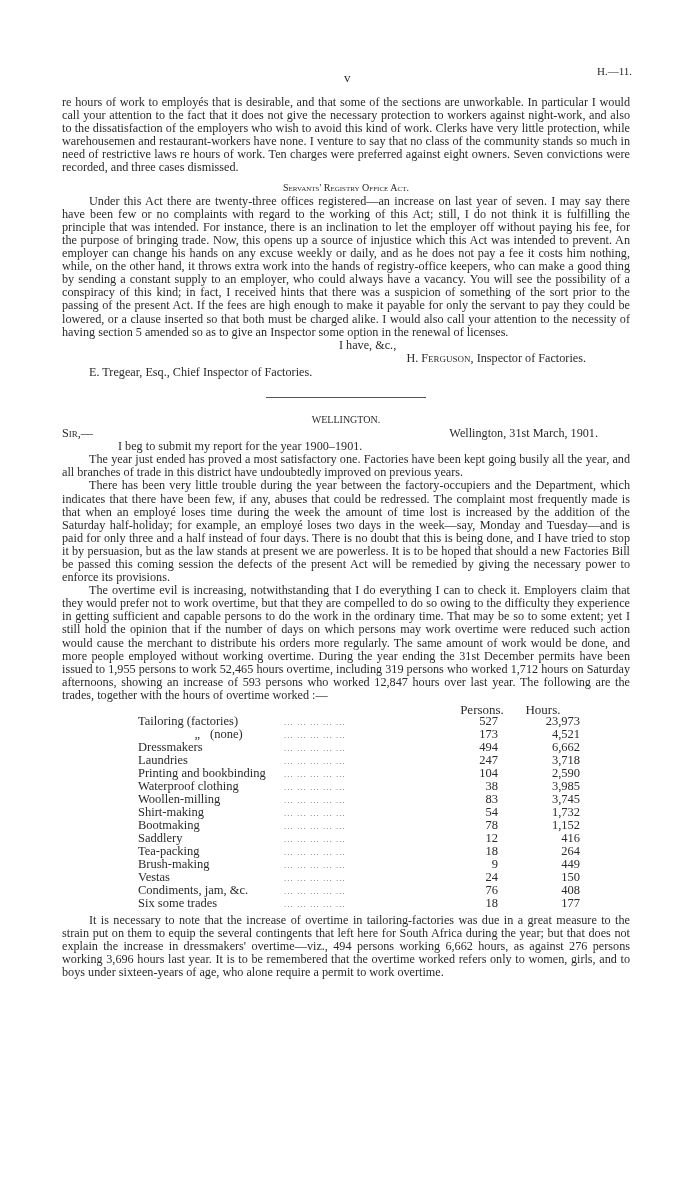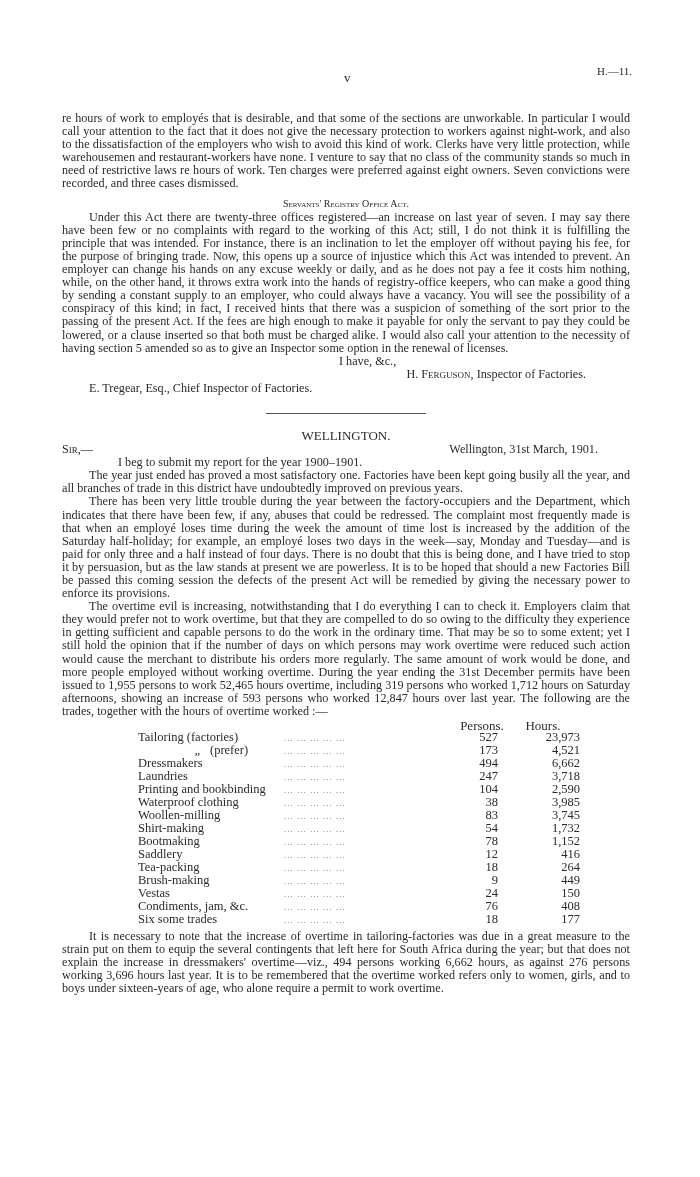--- a/index.html
+++ b/index.html
@@ -1,31 +1,31 @@
 <!DOCTYPE html>
 <html><head>
 <meta charset="utf-8">
 <style>
   html, body { margin: 0; padding: 0; background: #ffffff; }
   body { width: 700px; height: 1177px; position: relative; overflow: hidden;
          font-family: "Liberation Serif", "DejaVu Serif", serif; color: #2a2a2a; }
   .page-header { position: absolute; top: 70px; left: 62px; width: 570px; height: 20px; }
   .page-num { position: absolute; left: 282px; top: 0; font-size: 13px; }
   .doc-ref { position: absolute; right: 0; top: -5px; font-size: 11px; }
-  .body { position: absolute; left: 62px; top: 112px; width: 568px; font-size: 12.2px; line-height: 13.1px; }
+  .body { position: absolute; left: 62px; top: 96px; width: 568px; font-size: 12.2px; line-height: 13.1px; }
   p { margin: 0; text-align: justify; }
   .indent { text-indent: 27px; }
   .indent2 { text-indent: 56px; }
   .section-heading { text-align: center; font-variant: small-caps; font-size: 10px; margin: 6px 0 1px 0; }
   .closing { text-align: left; padding-left: 277px; }
   .signature { text-align: right; padding-right: 44px; }
   .addressee { padding-left: 27px; margin-top: 1px; }
   .sc { font-variant: small-caps; }
   .rule { width: 160px; height: 1px; background: #555; margin: 18px auto 15px auto; }
-  .city { text-align: center; font-size: 13px; margin-bottom: 1px; }
+  .city { text-align: center; font-size: 10px; margin-bottom: 1px; }
   .salutation-row { display: flex; justify-content: space-between; padding-right: 32px; }
   .table { margin-top: 2px; margin-left: 56px; width: 462px; }
   .thead { display: flex; justify-content: flex-end; font-size: 13px; line-height: 11px; }
   .thead span { display: inline-block; text-align: center; }
   .th-persons { width: 48px; }
   .th-hours { width: 74px; }
   .trow { display: flex; align-items: baseline; height: 13px; font-size: 12.5px; }
   .trade { width: 146px; white-space: nowrap; overflow: visible; margin-left: 20px; }
   .dots { flex: 1; color: #666; letter-spacing: 1px; font-size: 9px; white-space: nowrap; overflow: hidden; }
   .persons { width: 40px; text-align: right; padding-right: 8px; }
@@ -68,21 +68,21 @@
       <span class="th-hours">Hours.</span>
     </div>
     <div id="table-rows">
         <div class="trow">
           <span class="trade">Tailoring (factories)</span>
           <span class="dots">...     ...     ...     ...     ...</span>
           <span class="persons">527</span>
           <span class="hours">23,973</span>
         </div>
         <div class="trow">
-          <span class="trade"><span class="ditto">„</span><span>(prefer)</span></span>
+          <span class="trade"><span class="ditto">„</span><span>(none)</span></span>
           <span class="dots">...     ...     ...     ...     ...</span>
           <span class="persons">173</span>
           <span class="hours">4,521</span>
         </div>
         <div class="trow">
           <span class="trade">Dressmakers</span>
           <span class="dots">...     ...     ...     ...     ...</span>
           <span class="persons">494</span>
           <span class="hours">6,662</span>
         </div>

